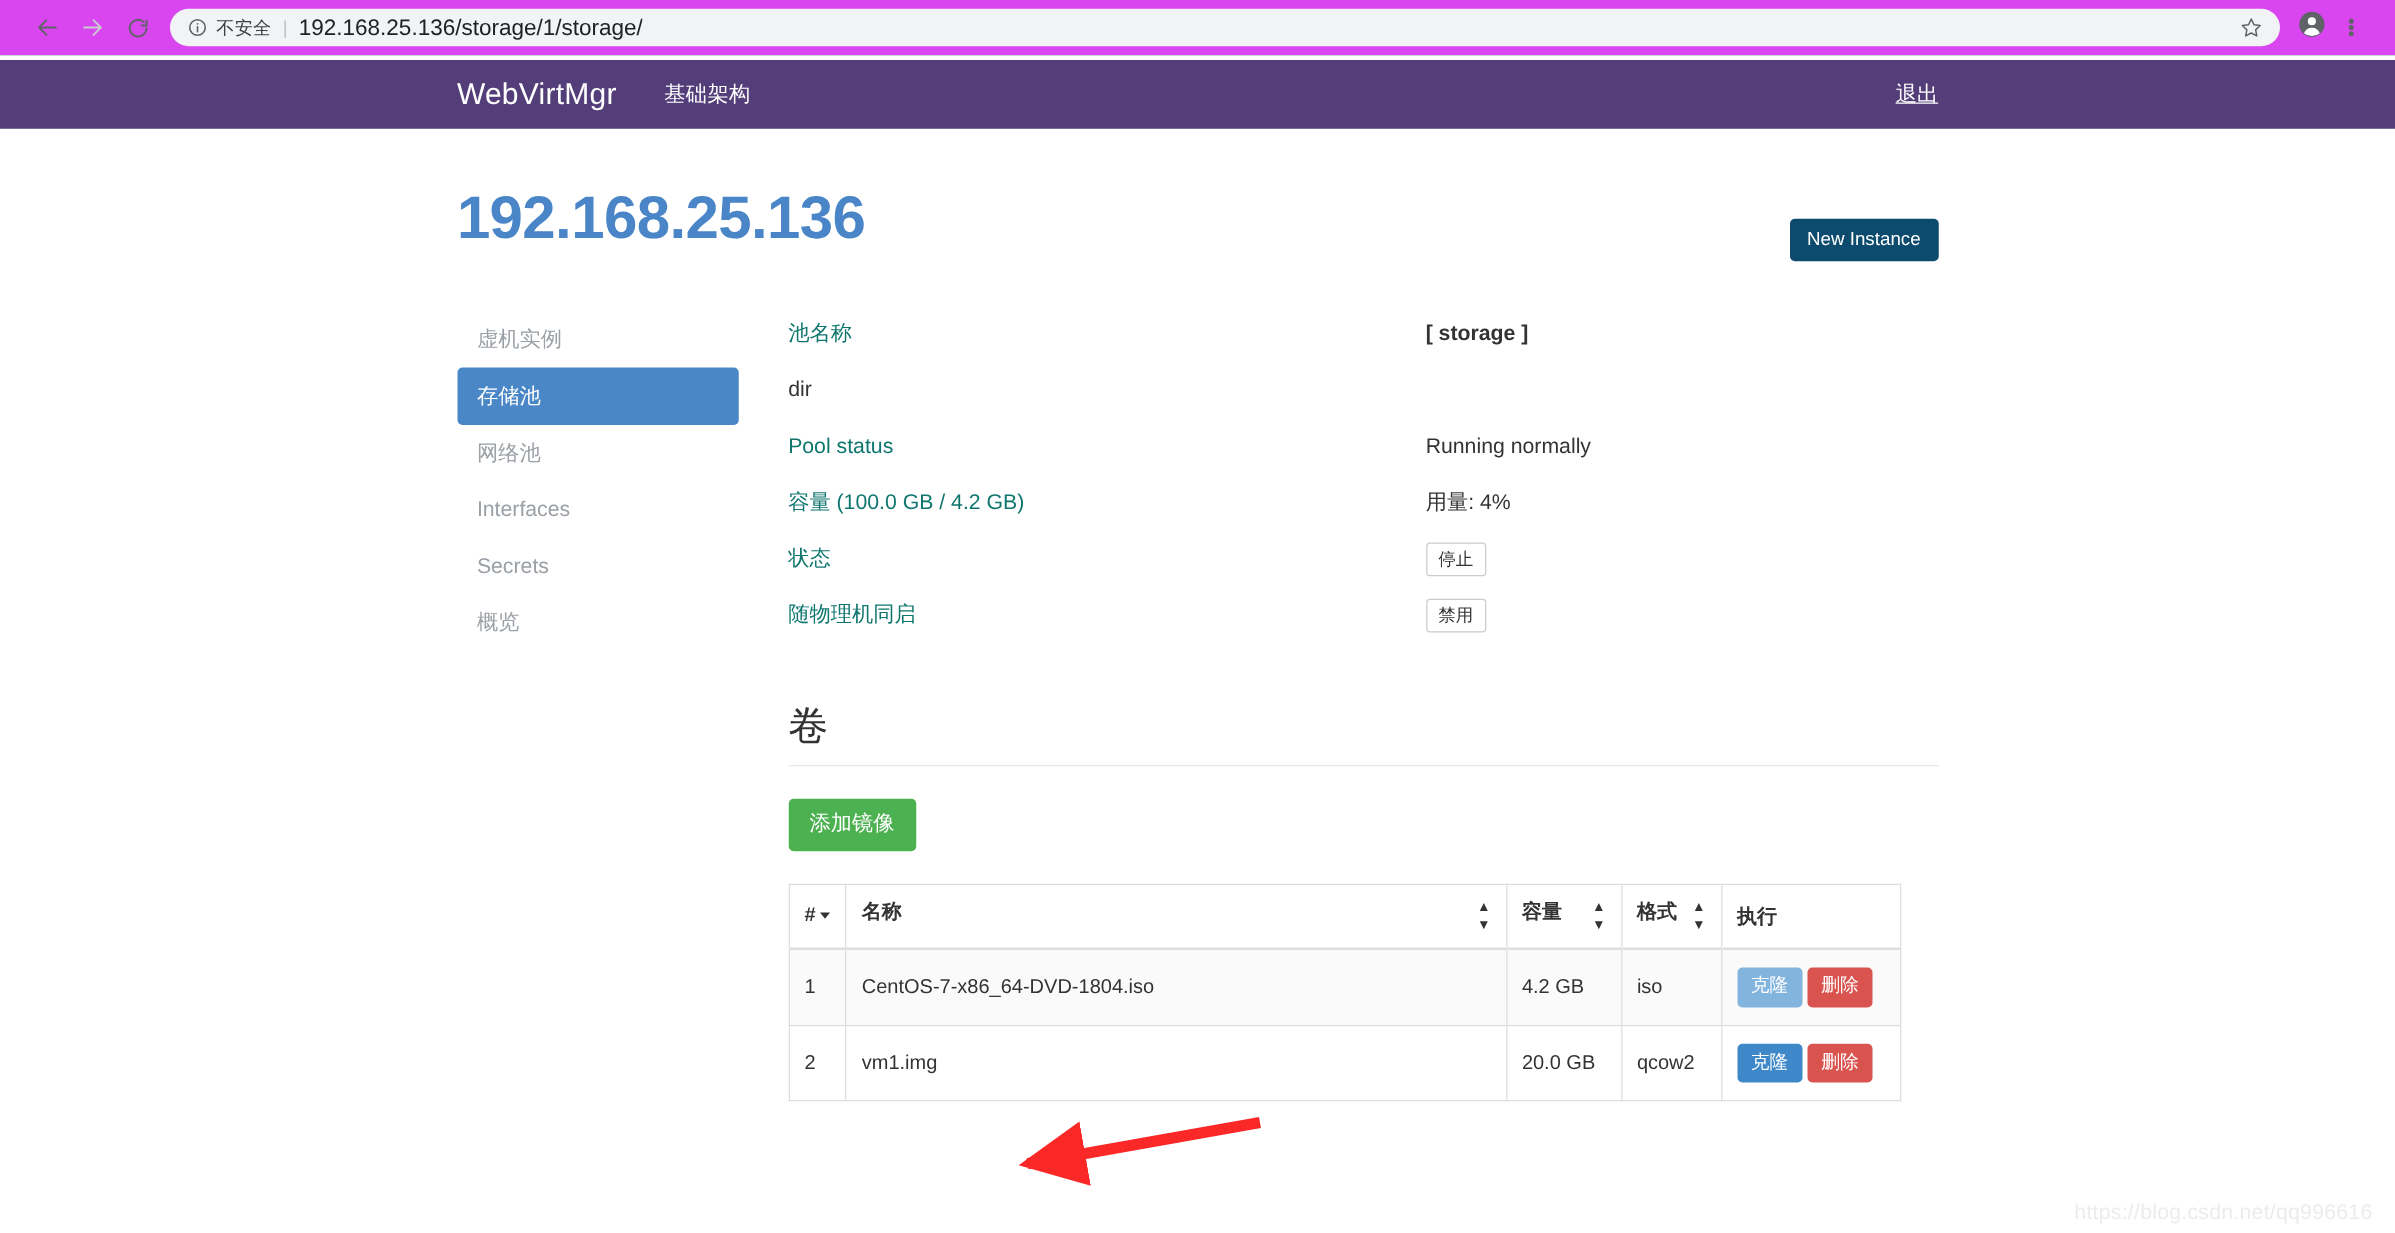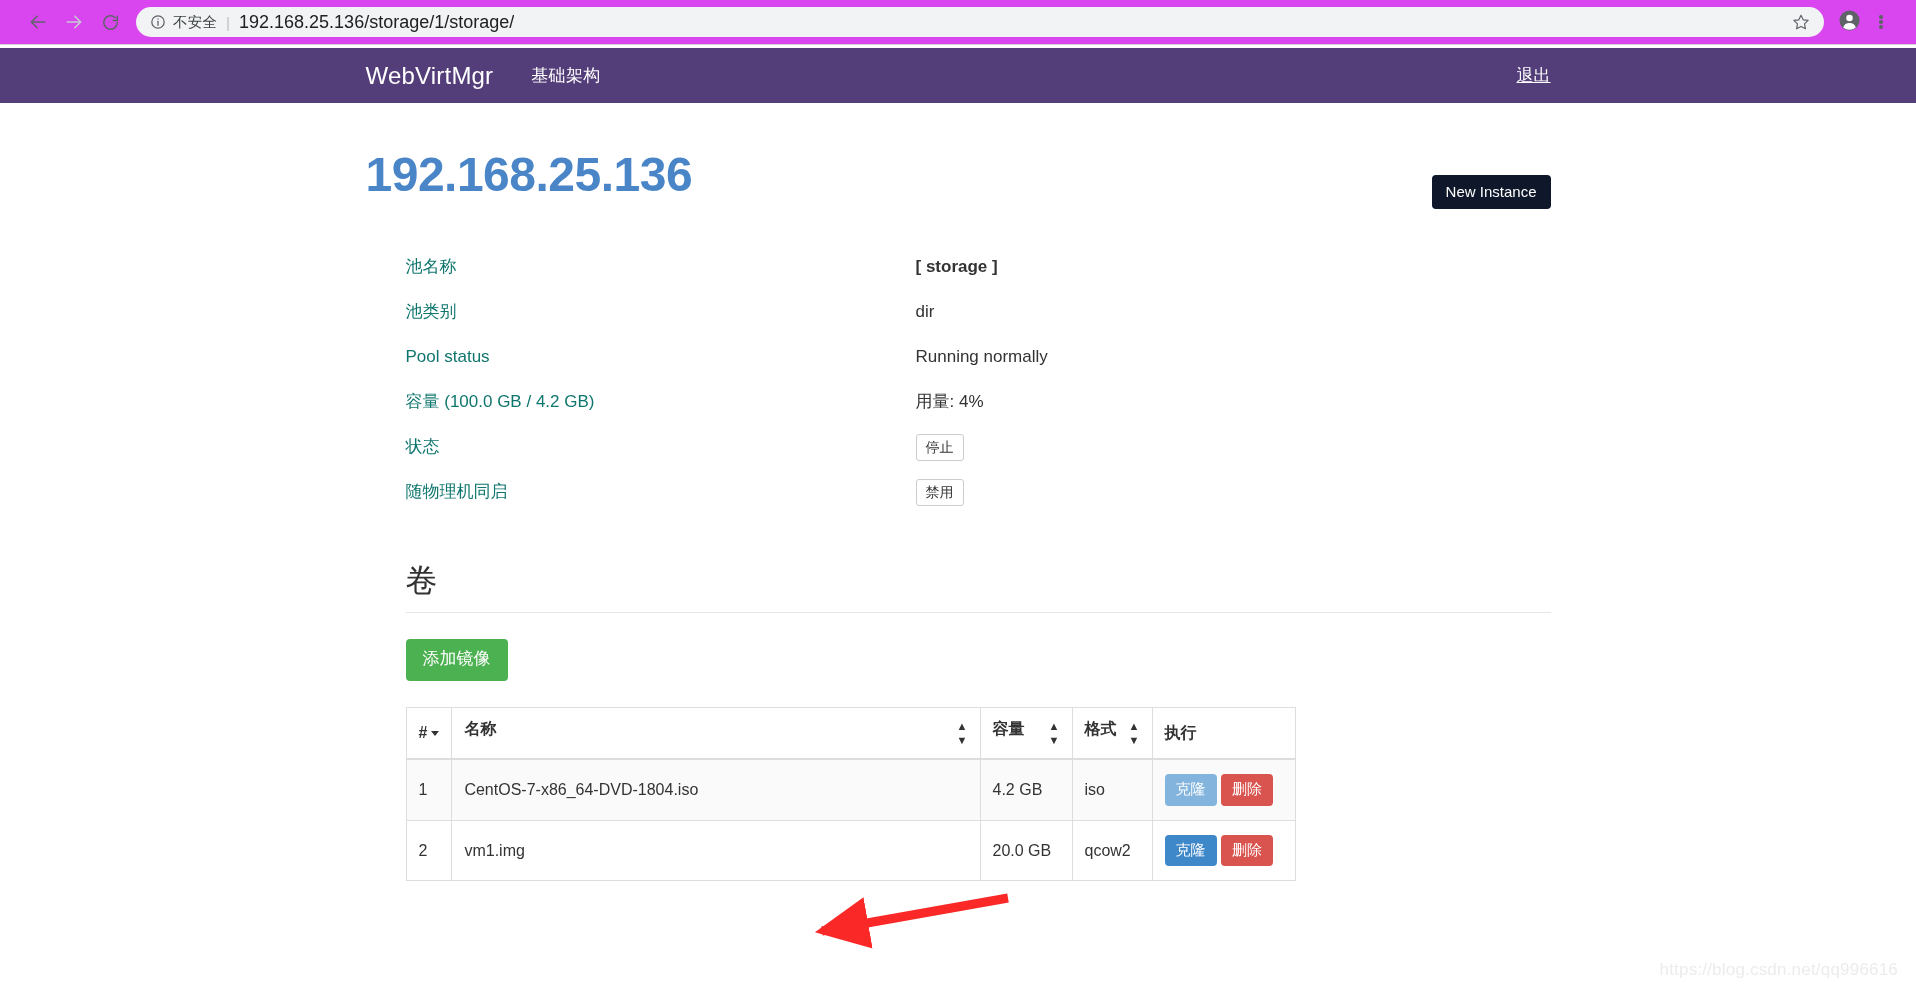--- a/index.html
+++ b/index.html
@@ -168,21 +168,21 @@
   .btn {
     display: inline-block;
     border: none;
     border-radius: 4px;
     color: #ffffff;
     cursor: pointer;
     text-align: center;
     font-family: inherit;
   }
   .btn-success {
-    background: #0f172a;
+    background: #0c4a6e;
     font-size: 15px;
     padding: 9px 14px 10px 14px;
     line-height: 1;
   }
   .btn-newinstance { margin-top: 30px; }
   .btn-addimg {
     background: #4cb150;
     font-size: 17px;
     padding: 11px 17px 12px 17px;
     line-height: 1.1;
@@ -428,32 +428,39 @@
 
   <div class="container">
 
     <div class="page-header">
       <h1 class="page-title">192.168.25.136</h1>
       <button class="btn btn-success btn-newinstance">New Instance</button>
     </div>
 
     <div class="content-row">
 
+      <div class="sidebar">
+        <a class="side-item" href="#">虚机实例</a>
+        <a class="side-item active" href="#">存储池</a>
+        <a class="side-item" href="#">网络池</a>
+        <a class="side-item" href="#">Interfaces</a>
+        <a class="side-item" href="#">Secrets</a>
+        <a class="side-item" href="#">概览</a>
+      </div>
 
       <div class="detail">
 
         <div class="dl-row">
           <div class="dl-label">池名称</div>
           <div class="dl-value">
             <strong>[ storage ]</strong>
           </div>
         </div>
 
         <div class="dl-row">
-          <div class="dl-label">池类别</div>
           <div class="dl-value">dir</div>
         </div>
 
 
         <div class="dl-row">
           <div class="dl-label">Pool status</div>
           <div class="dl-value">Running normally</div>
         </div>
 
         <div class="dl-row">

